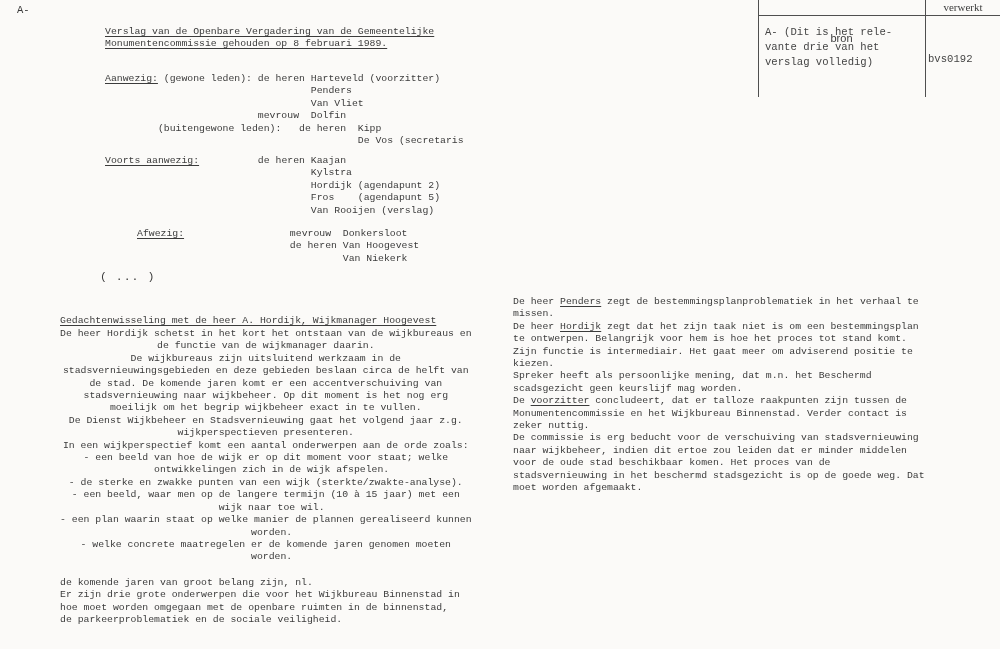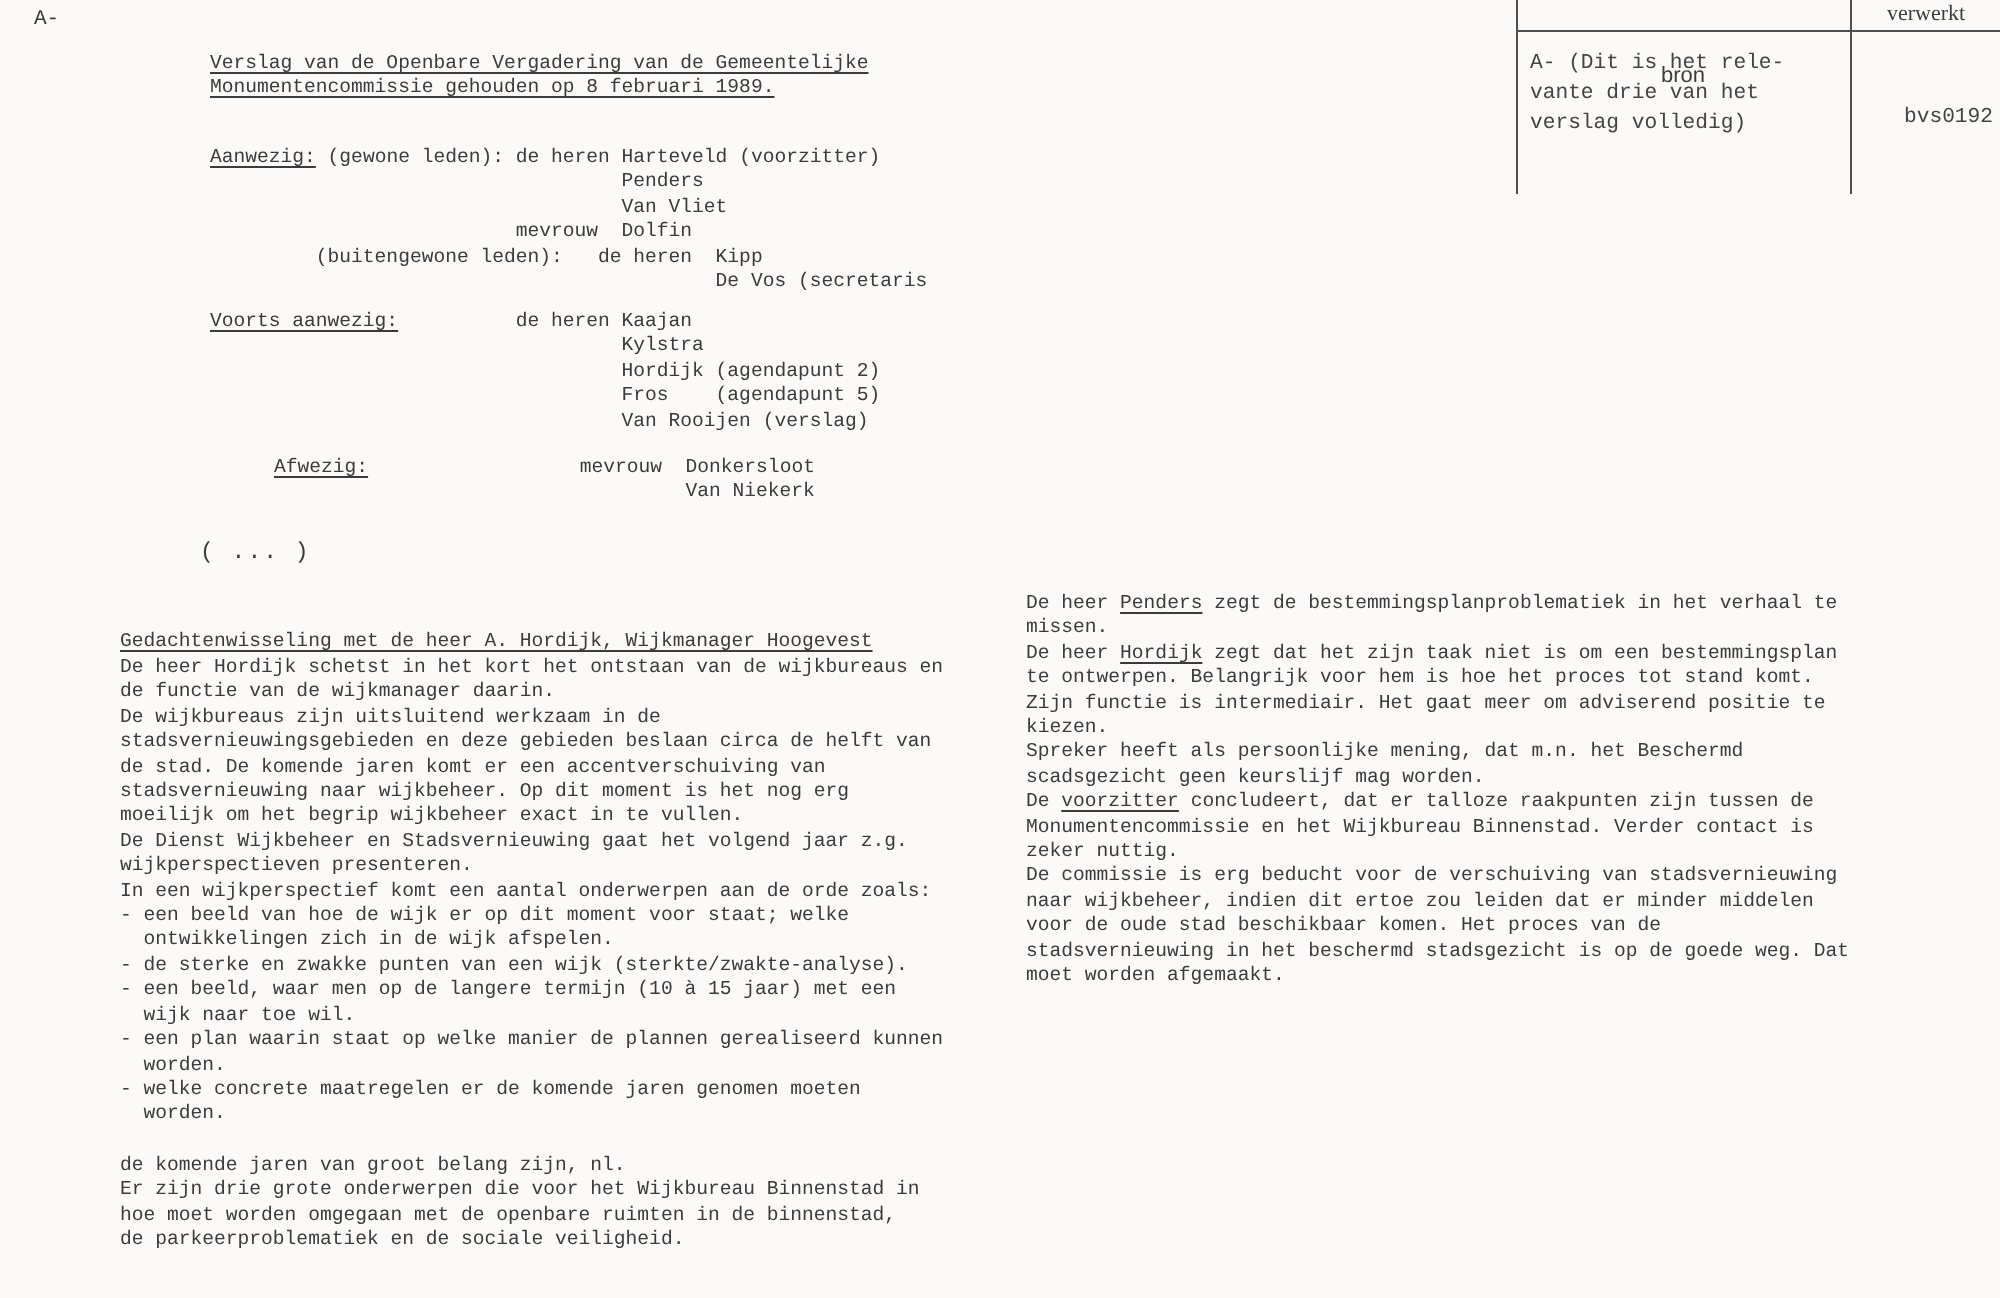--- a/index.html
+++ b/index.html
@@ -20,31 +20,31 @@
     font-size:11px; color:#3d3d3d;
   }
   .u, span.u { text-decoration:underline; text-underline-offset:2px; }
   .marker { left:17px; top:4px; font-size:10.5px; }
   .title { left:105px; top:26px; }
   .aanwezig { left:105px; top:73px; }
   .voorts { left:105px; top:155px; }
   .afwezig { left:105px; top:228px;margin-left:32px; }
   .omission { left:100px; top:271px; font-size:11.5px; letter-spacing:1px; }
   .heading { left:60px; top:315px; }
-  .para1 { left:60px; top:328px; }
+  .para1 { left:60px; top:328px;text-align:center; }
   .para2 { left:60px; top:577px; }
   .rightcol { left:513px; top:296px; }
   .vline { position:absolute; top:0; width:1px; height:97px; background:#4f4f4f; }
   .v1 { left:758px; }
   .v2 { left:925px; }
   .hline { position:absolute; left:758px; top:15px; width:242px; height:1px; background:#4f4f4f; }
   .bron { left:758px; top:1px; width:167px; text-align:center;margin-top:31px; }
   .verwerkt { left:926px; top:1px; width:74px; text-align:center;font-family:Liberation Serif, serif; }
   .note { left:765px; top:25px; font-size:10.6px; line-height:15.2px; color:#444; }
-  .code { left:928px; top:53px; font-size:10.6px; color:#444;margin-left:24px; }
+  .code { left:928px; top:53px; font-size:10.6px; color:#444; }
 </style>
 </head>
 <body>
 
 <div class="page">
 
   <div class="mono marker">A-</div>
 
   <div>
     <div class="vline v1"></div>
@@ -53,21 +53,21 @@
     <div class="sans bron">bron</div>
     <div class="sans verwerkt">verwerkt</div>
     <div class="mono note"><div><span>A- (Dit is het rele-</span></div><div><span>vante drie van het</span></div><div><span>verslag volledig)</span></div></div>
     <div class="mono code">bvs0192</div>
   </div>
 
   <div class="mono title"><div><span class="u">Verslag van de Openbare Vergadering van de Gemeentelijke</span></div><div><span class="u">Monumentencommissie gehouden op 8 februari 1989.</span></div></div>
 
   <div class="mono aanwezig"><div><span class="u">Aanwezig:</span><span> (gewone leden): de heren Harteveld (voorzitter)</span></div><div><span>                                   Penders</span></div><div><span>                                   Van Vliet</span></div><div><span>                          mevrouw  Dolfin</span></div><div><span>         (buitengewone leden):   de heren  Kipp</span></div><div><span>                                           De Vos (secretaris</span></div></div>
   <div class="mono voorts"><div><span class="u">Voorts aanwezig:</span><span>          de heren Kaajan</span></div><div><span>                                   Kylstra</span></div><div><span>                                   Hordijk (agendapunt 2)</span></div><div><span>                                   Fros    (agendapunt 5)</span></div><div><span>                                   Van Rooijen (verslag)</span></div></div>
-  <div class="mono afwezig"><div><span class="u">Afwezig:</span><span>                  mevrouw  Donkersloot</span></div><div><span>                                   Van Niekerk</span></div></div>
+  <div class="mono afwezig"><div><span class="u">Afwezig:</span><span>                  mevrouw  Donkersloot</span></div><div><span>                          de heren Van Hoogevest</span></div><div><span>                                   Van Niekerk</span></div></div>
   <div class="mono omission">( ... )</div>
 
   <div class="mono heading u">Gedachtenwisseling met de heer A. Hordijk, Wijkmanager Hoogevest</div>
   <div class="mono para1"><div><span>De heer Hordijk schetst in het kort het ontstaan van de wijkbureaus en</span></div><div><span>de functie van de wijkmanager daarin.</span></div><div><span>De wijkbureaus zijn uitsluitend werkzaam in de</span></div><div><span>stadsvernieuwingsgebieden en deze gebieden beslaan circa de helft van</span></div><div><span>de stad. De komende jaren komt er een accentverschuiving van</span></div><div><span>stadsvernieuwing naar wijkbeheer. Op dit moment is het nog erg</span></div><div><span>moeilijk om het begrip wijkbeheer exact in te vullen.</span></div><div><span>De Dienst Wijkbeheer en Stadsvernieuwing gaat het volgend jaar z.g.</span></div><div><span>wijkperspectieven presenteren.</span></div><div><span>In een wijkperspectief komt een aantal onderwerpen aan de orde zoals:</span></div><div><span>- een beeld van hoe de wijk er op dit moment voor staat; welke</span></div><div><span>  ontwikkelingen zich in de wijk afspelen.</span></div><div><span>- de sterke en zwakke punten van een wijk (sterkte/zwakte-analyse).</span></div><div><span>- een beeld, waar men op de langere termijn (10 à 15 jaar) met een</span></div><div><span>  wijk naar toe wil.</span></div><div><span>- een plan waarin staat op welke manier de plannen gerealiseerd kunnen</span></div><div><span>  worden.</span></div><div><span>- welke concrete maatregelen er de komende jaren genomen moeten</span></div><div><span>  worden.</span></div></div>
   <div class="mono para2"><div><span>de komende jaren van groot belang zijn, nl.</span></div><div><span>Er zijn drie grote onderwerpen die voor het Wijkbureau Binnenstad in</span></div><div><span>hoe moet worden omgegaan met de openbare ruimten in de binnenstad,</span></div><div><span>de parkeerproblematiek en de sociale veiligheid.</span></div></div>
 
   <div class="mono rightcol"><div><span>De heer </span><span class="u">Penders</span><span> zegt de bestemmingsplanproblematiek in het verhaal te</span></div><div><span>missen.</span></div><div><span>De heer </span><span class="u">Hordijk</span><span> zegt dat het zijn taak niet is om een bestemmingsplan</span></div><div><span>te ontwerpen. Belangrijk voor hem is hoe het proces tot stand komt.</span></div><div><span>Zijn functie is intermediair. Het gaat meer om adviserend positie te</span></div><div><span>kiezen.</span></div><div><span>Spreker heeft als persoonlijke mening, dat m.n. het Beschermd</span></div><div><span>scadsgezicht geen keurslijf mag worden.</span></div><div><span>De </span><span class="u">voorzitter</span><span> concludeert, dat er talloze raakpunten zijn tussen de</span></div><div><span>Monumentencommissie en het Wijkbureau Binnenstad. Verder contact is</span></div><div><span>zeker nuttig.</span></div><div><span>De commissie is erg beducht voor de verschuiving van stadsvernieuwing</span></div><div><span>naar wijkbeheer, indien dit ertoe zou leiden dat er minder middelen</span></div><div><span>voor de oude stad beschikbaar komen. Het proces van de</span></div><div><span>stadsvernieuwing in het beschermd stadsgezicht is op de goede weg. Dat</span></div><div><span>moet worden afgemaakt.</span></div></div>
 
 </div>
 

